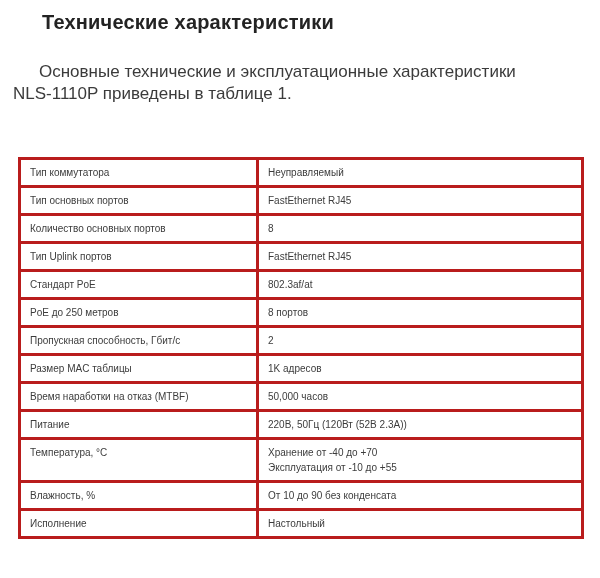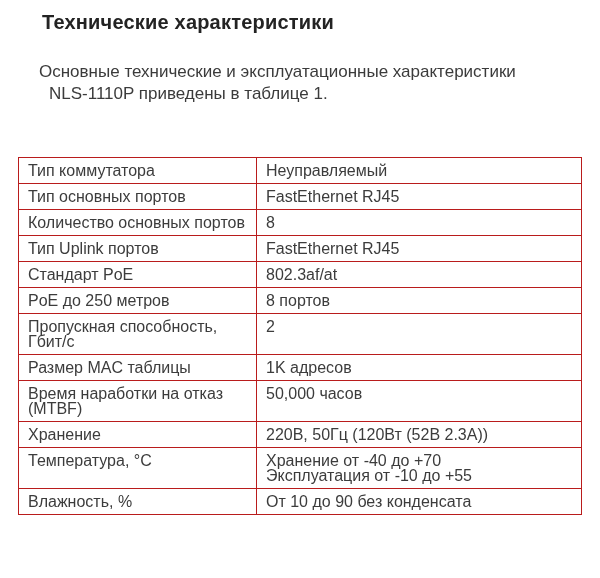--- a/index.html
+++ b/index.html
@@ -28,32 +28,32 @@
   .intro {
     position: absolute;
     left: 13px;
     top: 61px;
     width: 570px;
     font-size: 17px;
     line-height: 22px;
     color: #3b3b3b;
   }
   .intro-line1 { padding-left: 26px; }
-  .intro-line2 { padding-left: 0; margin-left: 36px; }
+  .intro-line2 { padding-left: 0; }
   table.spec-table {
     position: absolute;
     left: 18px;
     top: 157px;
     width: 563px;
     border-collapse: collapse;
     table-layout: fixed;
   }
   table.spec-table td {
-    border: 1px solid #b91c1c;
-    font-size: 16px;
+    border: 3px solid #b91c1c;
+    font-size: 10px;
     line-height: 15px;
     color: #3c3c3c;
     padding: 5px 9px;
     vertical-align: top;
     white-space: pre-line;
     overflow: hidden;
   }
   table.spec-table col.c1 { width: 238px; }
   table.spec-table col.c2 { width: 325px; }
 </style>
@@ -105,28 +105,32 @@
       </tr>
       <tr>
         <td>Размер MAC таблицы</td>
         <td>1K адресов</td>
       </tr>
       <tr>
         <td>Время наработки на отказ (MTBF)</td>
         <td>50,000 часов</td>
       </tr>
       <tr>
-        <td>Хранение</td>
+        <td>Питание</td>
         <td>220В, 50Гц (120Вт (52В 2.3А))</td>
       </tr>
       <tr>
         <td>Температура, °С</td>
         <td>Хранение от -40 до +70
 Эксплуатация от -10 до +55</td>
       </tr>
       <tr>
         <td>Влажность, %</td>
         <td>От 10 до 90 без конденсата</td>
       </tr>
+      <tr>
+        <td>Исполнение</td>
+        <td>Настольный</td>
+      </tr>
     </tbody>
   </table>
 
 </div>
 
 </body></html>

